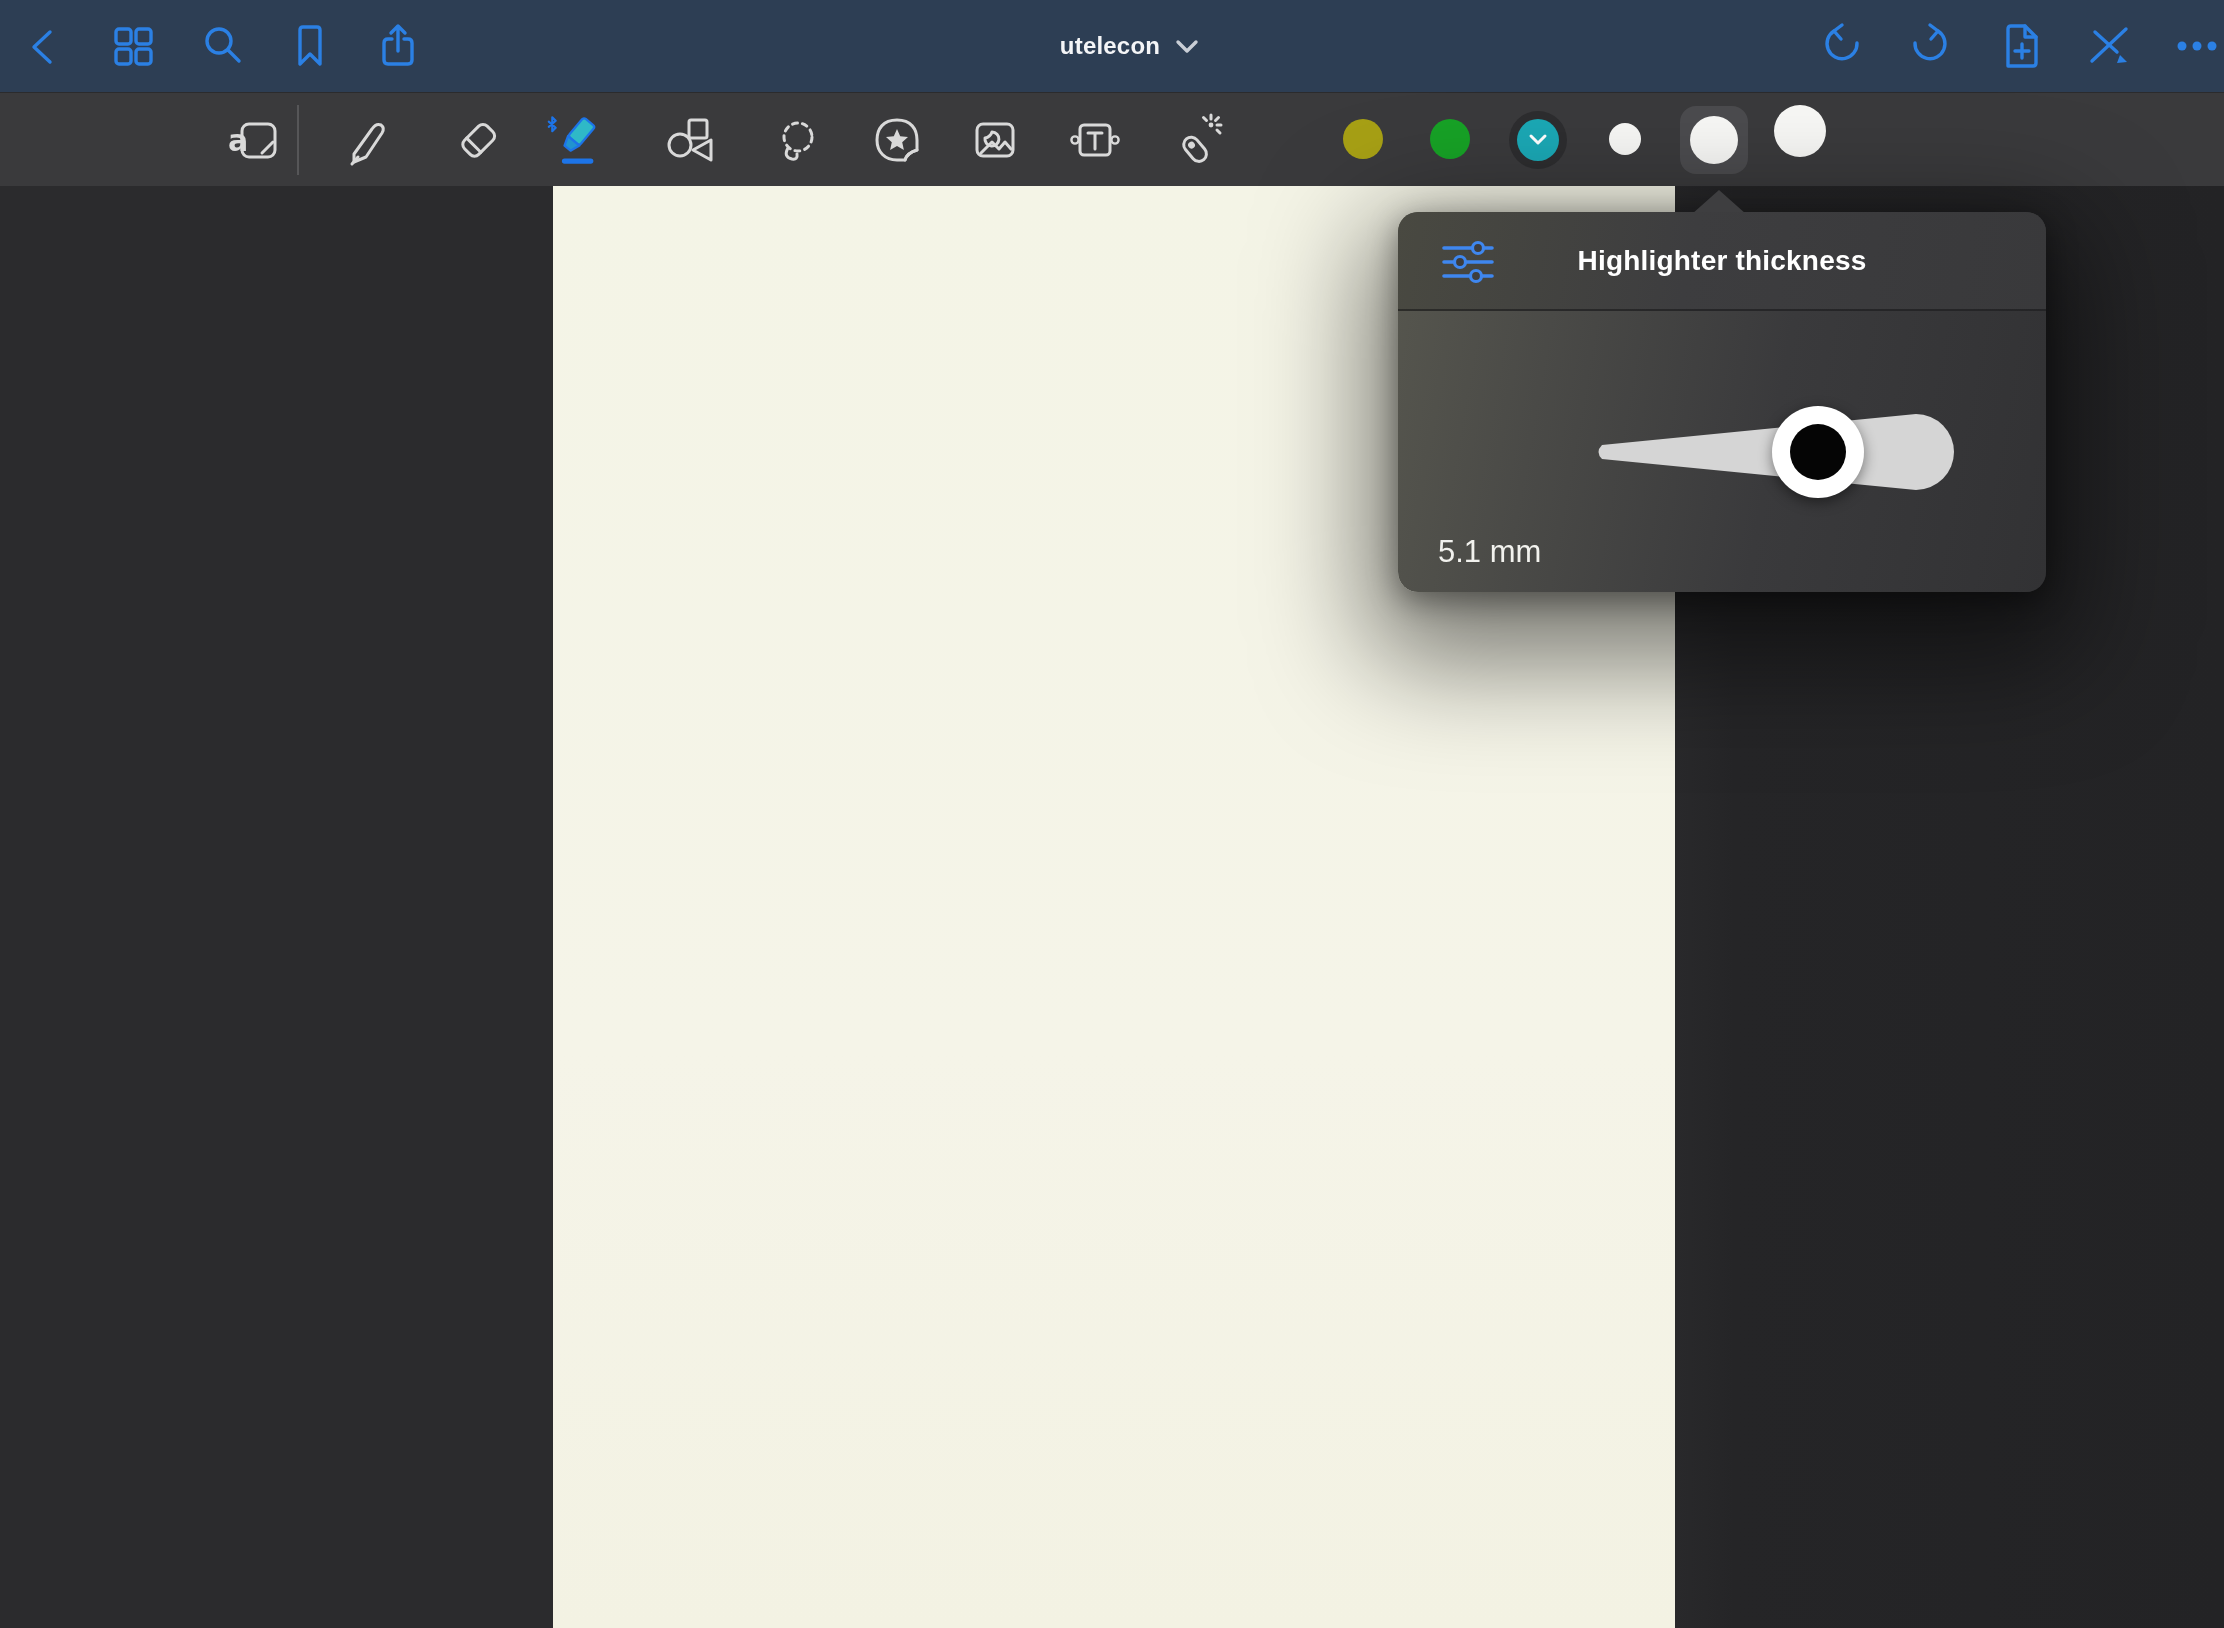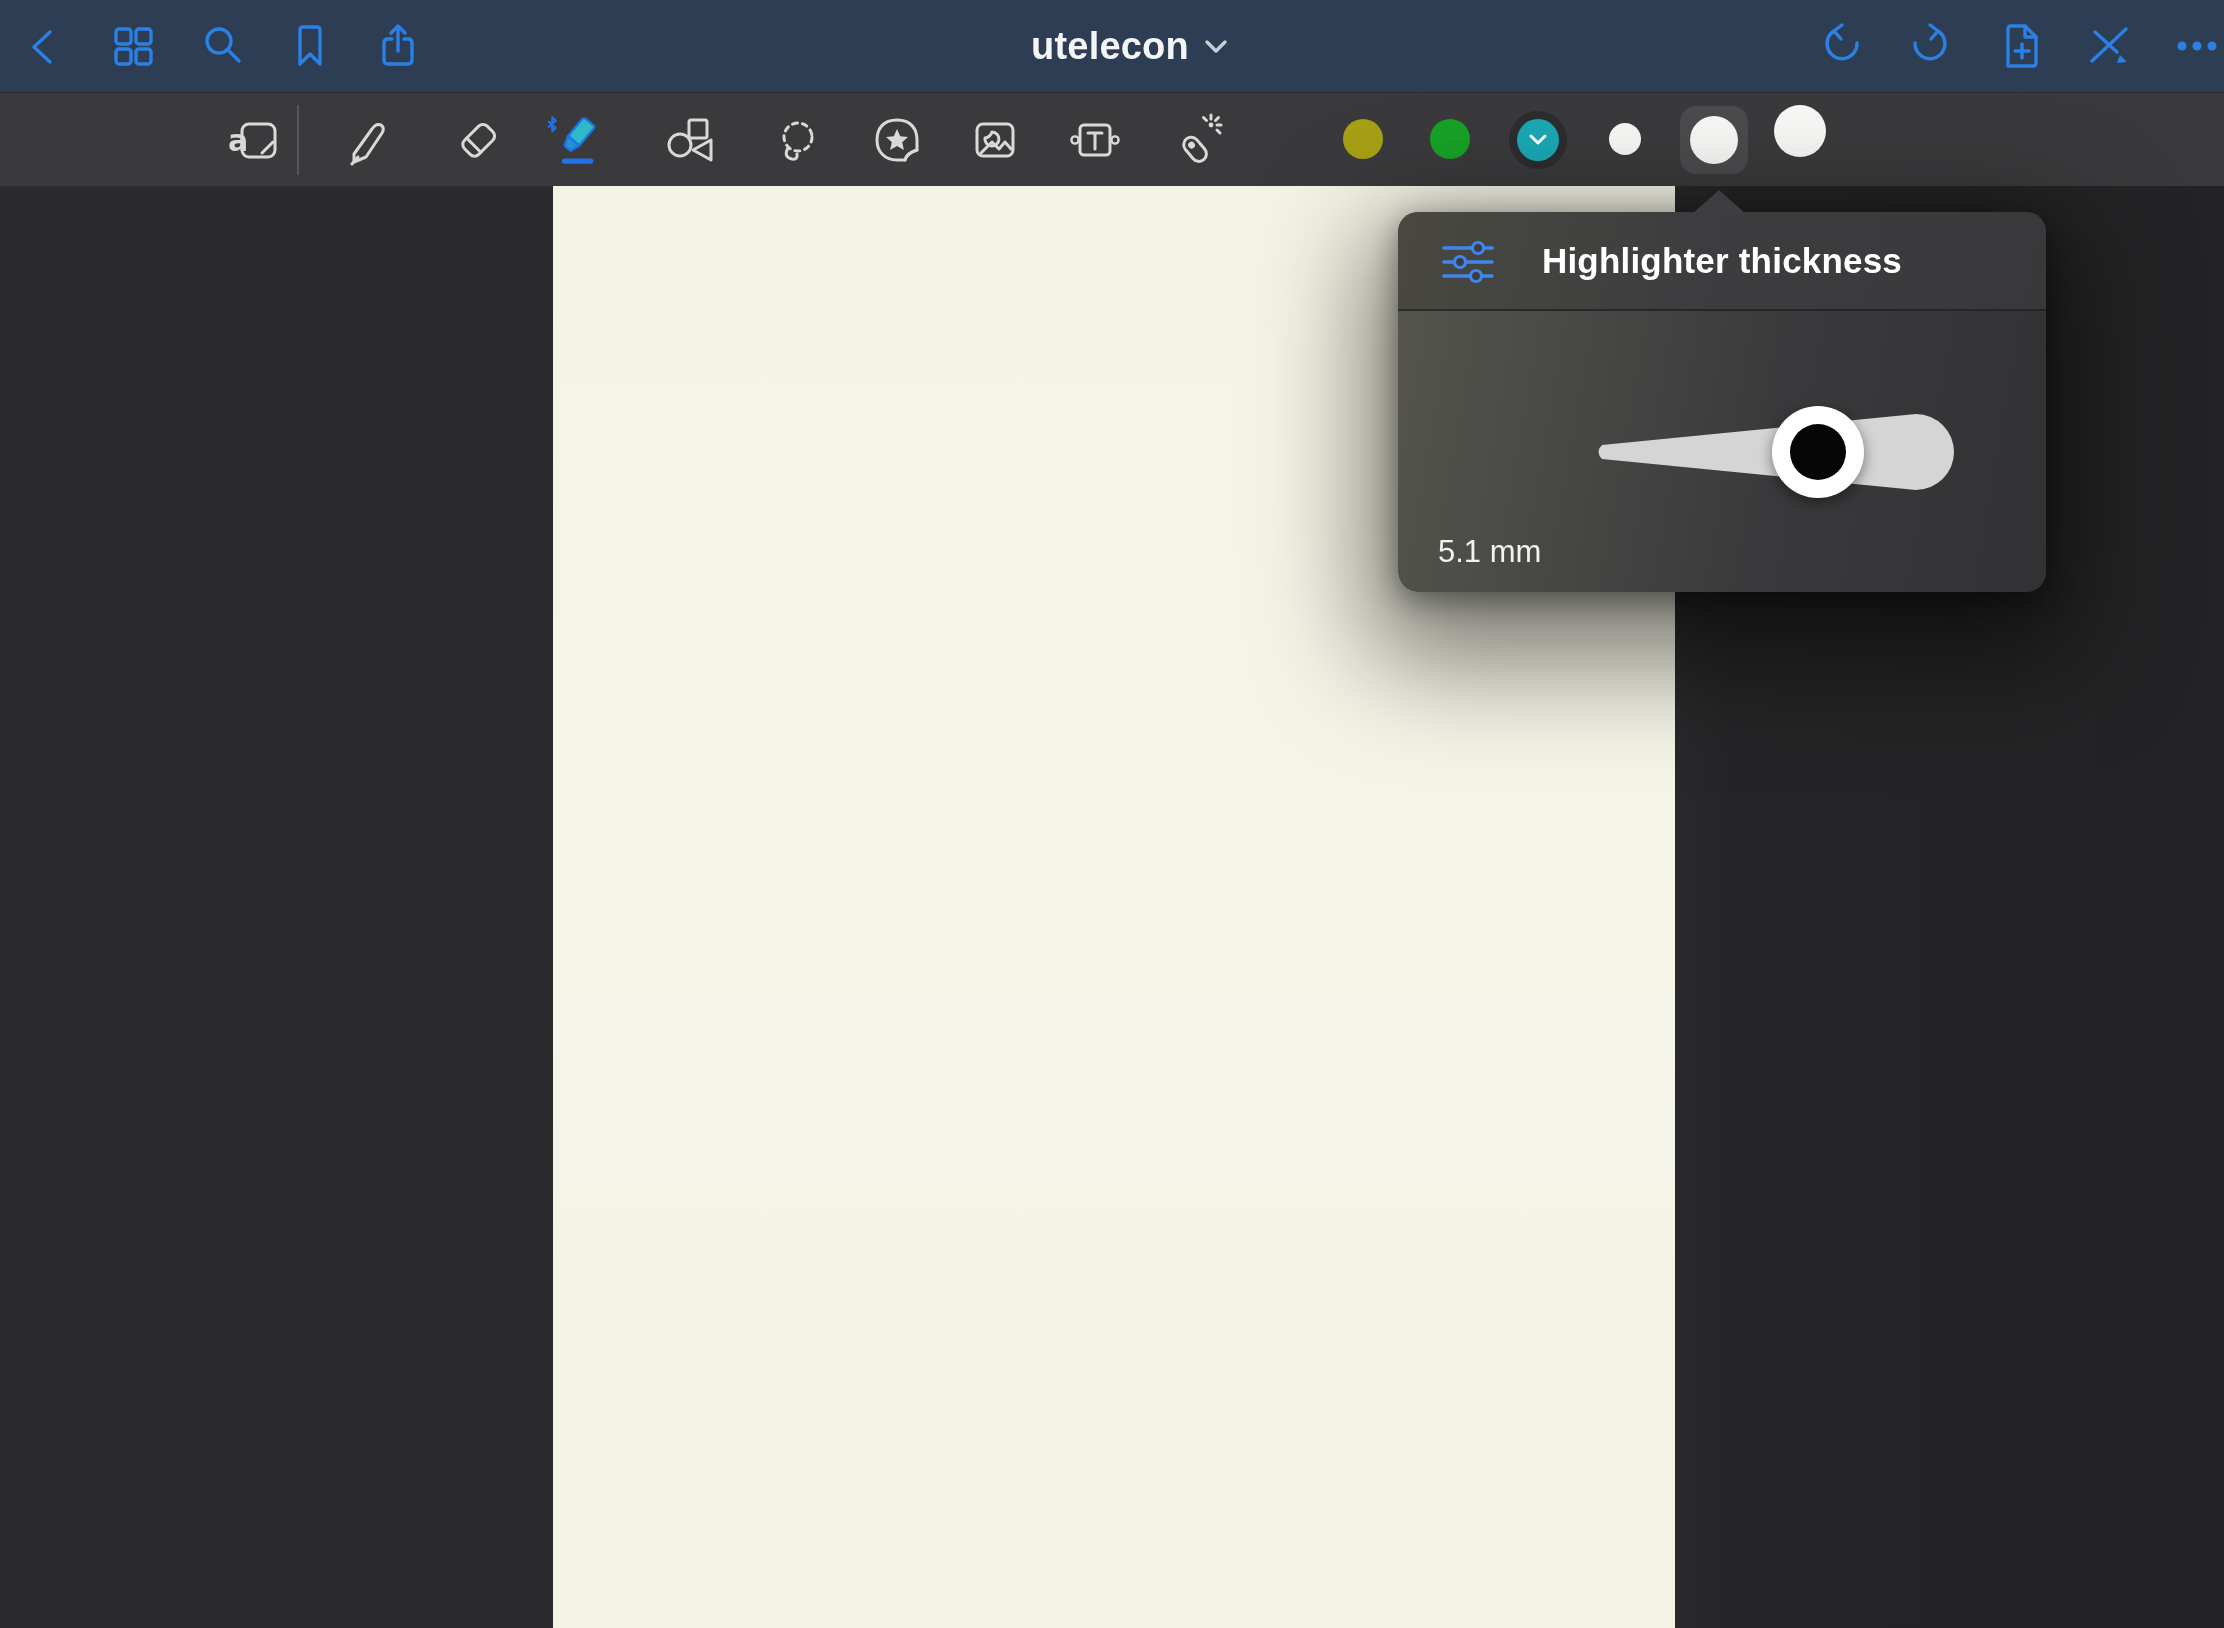--- a/index.html
+++ b/index.html
@@ -8,21 +8,21 @@
   .screen { position:relative; width:2224px; height:1628px; background:#2a2a2c; }
 
   
   .navbar { position:absolute; left:0; top:0; width:2224px; height:92px;
             background:#2d3e54; z-index:30; }
   .nav-btn { position:absolute; top:18px; width:56px; height:56px;
              display:flex; align-items:center; justify-content:center; }
   .nav-btn svg { display:block; }
   .nav-title { position:absolute; top:0; left:980px; width:300px; height:92px;
                display:flex; align-items:center; justify-content:center; gap:14px; }
-  .nav-title .t { color:#f4f5f7; font-size:38px; font-weight:700; letter-spacing:.2px; }
+  .nav-title .t { color:#f4f5f7; font-size:24px; font-weight:700; letter-spacing:.2px; }
 
   
   .toolbar { position:absolute; left:0; top:92px; width:2224px; height:94px;
              background:#3a3a3c; border-top:1px solid rgba(0,0,0,.25); z-index:25; }
   .tool { position:absolute; top:19px; width:56px; height:56px;
           display:flex; align-items:center; justify-content:center; }
   .tb-divider { position:absolute; left:297px; top:12px; width:2px; height:70px;
                 background:#565658; }
   .swatch { position:absolute; top:26px; border-radius:50%; }
   .swatch-ring { position:absolute; top:18px; width:58px; height:58px; border-radius:50%;
@@ -44,21 +44,21 @@
            box-shadow:0 40px 110px 30px rgba(0,0,0,.50), 0 8px 30px rgba(0,0,0,.40); }
   .popup-notch { position:absolute; left:294px; top:-22px; width:0; height:0;
                  border-left:27px solid transparent; border-right:27px solid transparent;
                  border-bottom:24px solid #3e3e40; }
   .popup-header { position:absolute; left:0; top:0; width:100%; height:99px;
                   border-radius:20px 20px 0 0;
                   background:linear-gradient(100deg,#494941 0%,#3d3d3f 45%,#39393b 100%);
                   border-bottom:2px solid rgba(20,20,22,.55);
                   display:flex; align-items:center; }
   .popup-header-icon { position:absolute; left:42px; top:22px; }
-  .popup-title { width:100%; text-align:center; color:#ffffff; font-size:35px;
+  .popup-title { width:100%; text-align:center; color:#ffffff; font-size:28px;
                  font-weight:700; letter-spacing:.2px; }
   .slider-row { position:absolute; left:0; top:100px; width:100%; height:352px; }
   .slider-label { position:absolute; left:40px; top:222px; color:#f2f2ee; font-size:31px; }
   .slider-track { position:absolute; left:198px; top:92px; }
   .slider-knob { position:absolute; left:374px; top:94px; width:92px; height:92px;
                  border-radius:50%; background:#ffffff;
                  box-shadow:0 4px 14px rgba(0,0,0,.45);
                  display:flex; align-items:center; justify-content:center; }
   .slider-knob .inner { width:56px; height:56px; border-radius:50%; background:#050505; }
 

